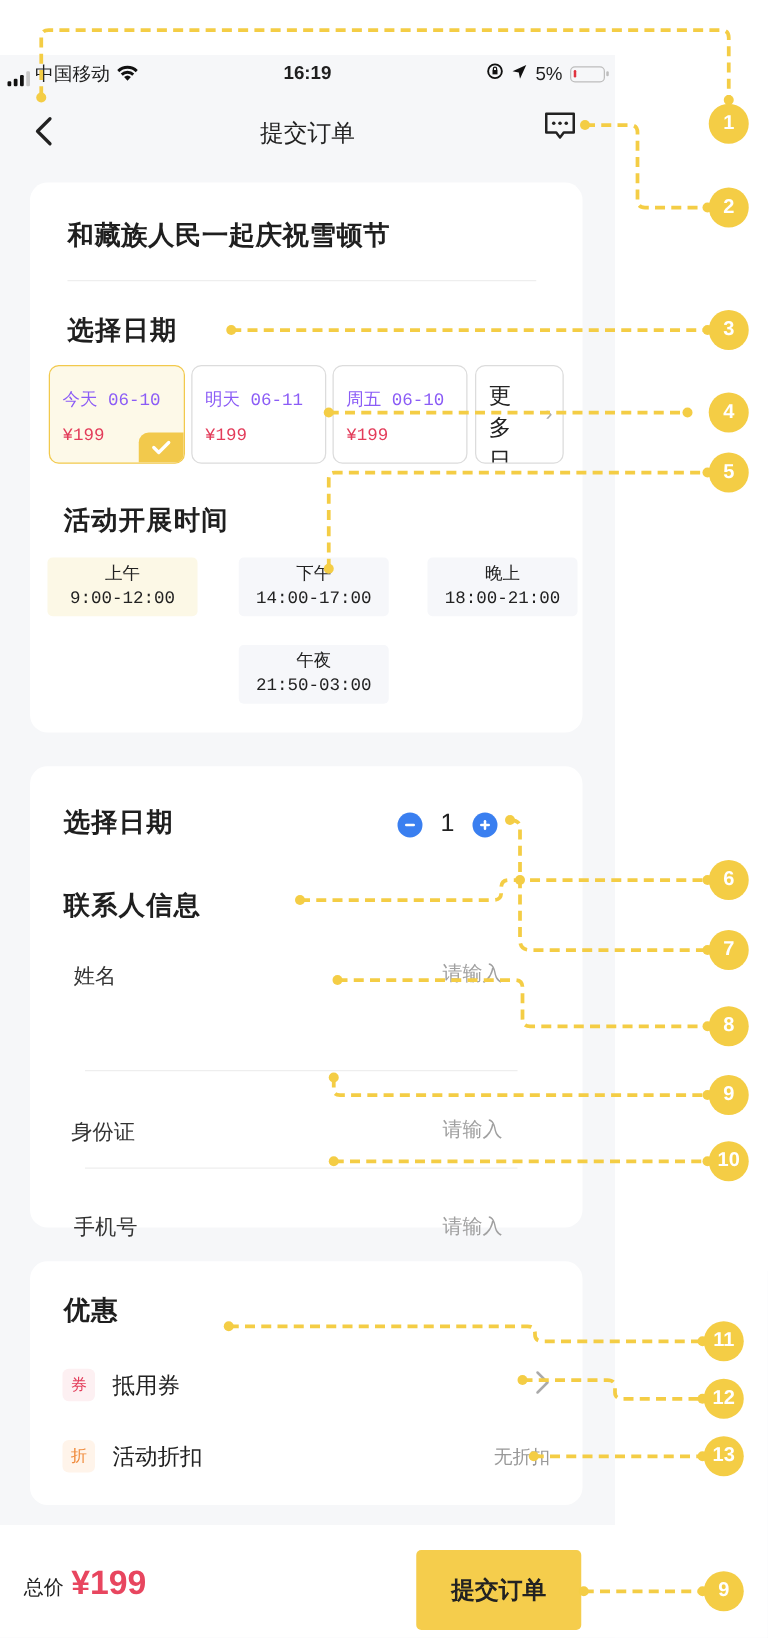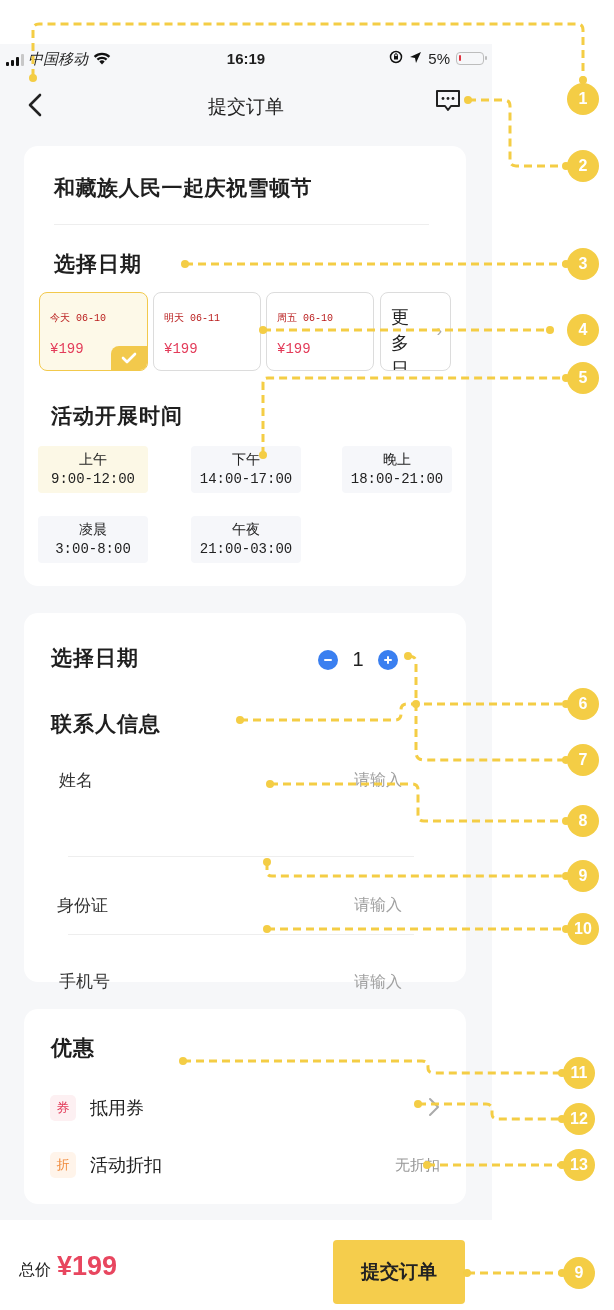--- a/index.html
+++ b/index.html
@@ -3,21 +3,21 @@
 <meta charset="utf-8">
 <style>
   * { box-sizing: border-box; margin: 0; padding: 0; }
   html, body { width: 614px; height: 1310px; background: #ffffff; overflow: hidden; }
   body { position: relative; font-family: "Liberation Sans", "DejaVu Sans", sans-serif; color: #1f1f1f; }
 
   .phone { position: absolute; left: 0; top: 44px; width: 492px; height: 1266px; background: #f6f7f9; }
 
   
   .statusbar { position: absolute; left: 0; top: 0; width: 492px; height: 30px; font-size: 15px; }
-  .sb-left { position: absolute; left: 6px; top: 6px; display: flex; align-items: center; gap: 4px; font-style: italic; }
+  .sb-left { position: absolute; left: 6px; top: 6px; display: flex; align-items: flex-end; gap: 4px; }
   .signal { display: flex; align-items: flex-end; gap: 2px; height: 12px; }
   .signal i { display: block; width: 3px; background: #111; border-radius: 1px; }
   .signal i.off { background: #c8c8c8; }
   .sb-time { position: absolute; left: 0; right: 0; top: 6px; text-align: center; font-weight: bold; font-size: 15px; }
   .sb-right { position: absolute; right: 8px; top: 6px; display: flex; align-items: center; gap: 6px; font-size: 15px; }
   .battery { width: 28px; height: 13px; border: 1.5px solid #bdbdbd; border-radius: 4px; position: relative; }
   .battery::before { content: ""; position: absolute; left: 2px; top: 2px; width: 2px; height: 6px; background: #e0333f; border-radius: 1px; }
   .battery::after { content: ""; position: absolute; right: -4px; top: 3px; width: 2px; height: 4px; background: #bdbdbd; border-radius: 1px; }
 
   
@@ -31,27 +31,27 @@
   .card1 { top: 102px; height: 440px; font-family: Liberation Mono, monospace; }
   .card2 { top: 569px; height: 369px; }
   .card3 { top: 965px; height: 195px; }
 
   .act-title { position: absolute; left: 30px; top: 28px; font-size: 21px; font-weight: bold; color: #1f1f1f; letter-spacing: 0.5px; }
   .divider { position: absolute; left: 30px; width: 375px; height: 1px; background: #eeeeee; }
   .section-title { position: absolute; font-size: 21px; font-weight: bold; color: #1f1f1f; letter-spacing: 1px; }
 
   .date-opt { position: absolute; top: 146px; height: 79px; border: 1.5px solid #dcdcdc; border-radius: 8px; background: #fff; cursor: pointer; overflow: hidden; }
   .date-opt.selected { background: #fdf9e8; border-color: #f2c94c; }
-  .date-label { position: absolute; left: 10px; top: 18px; font-size: 10px; color: #b91c1c; white-space: nowrap; }
+  .date-label { position: absolute; left: 10px; top: 18px; font-size: 14px; color: #8b5cf6; white-space: nowrap; }
   .date-price { position: absolute; left: 10px; top: 48px; font-size: 14px; color: #e33c5a; }
   .date-check { position: absolute; right: 0; bottom: 0; width: 36px; height: 24px; background: #f2c94c; border-top-left-radius: 8px; display: flex; align-items: center; justify-content: center; }
   .more-label { position: absolute; left: 10px; top: 12px; font-size: 18px; line-height: 26px; color: #222; width: 26px; }
   .more-chevron { position: absolute; right: 6px; top: 30px; color: #aaa; font-size: 16px; }
 
-  .slot { position: absolute; width: 110px; height: 47px; background: #f6f7fa; border-radius: 4px; text-align: center; font-size: 14px; line-height: 19px; padding-top: 5px; color: #222; cursor: pointer; }
+  .slot { position: absolute; width: 120px; height: 47px; background: #f6f7fa; border-radius: 4px; text-align: center; font-size: 14px; line-height: 19px; padding-top: 5px; color: #222; cursor: pointer; }
   .slot.selected { background: #fcf8e6; }
 
   .stepper { position: absolute; left: 294px; top: 35px; display: flex; align-items: center; gap: 12px; }
   .step-btn { width: 20px; height: 20px; border-radius: 50%; background: #3a7ff0; display: flex; align-items: center; justify-content: center; color: #fff; cursor: pointer; }
   .step-val { font-size: 20px; color: #222; width: 16px; text-align: center; }
 
   .field-label { position: absolute; left: 35px; font-size: 17px; color: #333; }
   .field-input { position: absolute; left: 170px; width: 208px; height: 30px; border: none; outline: none; background: transparent; text-align: right; font-size: 16px; color: #333; font-family: "Liberation Sans", "DejaVu Sans", sans-serif; }
   .field-input::placeholder { color: #a0a0a0; }
 
@@ -162,27 +162,23 @@
       <div>9:00-12:00</div>
     </div>
     <div class="slot" style="left:167px; top:300px">
       <div>下午</div>
       <div>14:00-17:00</div>
     </div>
     <div class="slot" style="left:318px; top:300px">
       <div>晚上</div>
       <div>18:00-21:00</div>
     </div>
-    <div class="slot" style="left:14px; top:370px">
-      <div>凌晨</div>
-      <div>3:00-8:00</div>
-    </div>
     <div class="slot" style="left:167px; top:370px">
       <div>午夜</div>
-      <div>21:00-03:00</div>
+      <div>21:50-03:00</div>
     </div>
   </div>
 
   <div class="card card2">
     <div class="section-title" style="left:27px; top:31px">选择日期</div>
     <div class="stepper">
       <div class="step-btn">
         <svg width="10" height="10" viewBox="0 0 10 10">
             <rect x="1" y="4" width="8" height="2" rx="1" fill="#fff"></rect>
           </svg>

